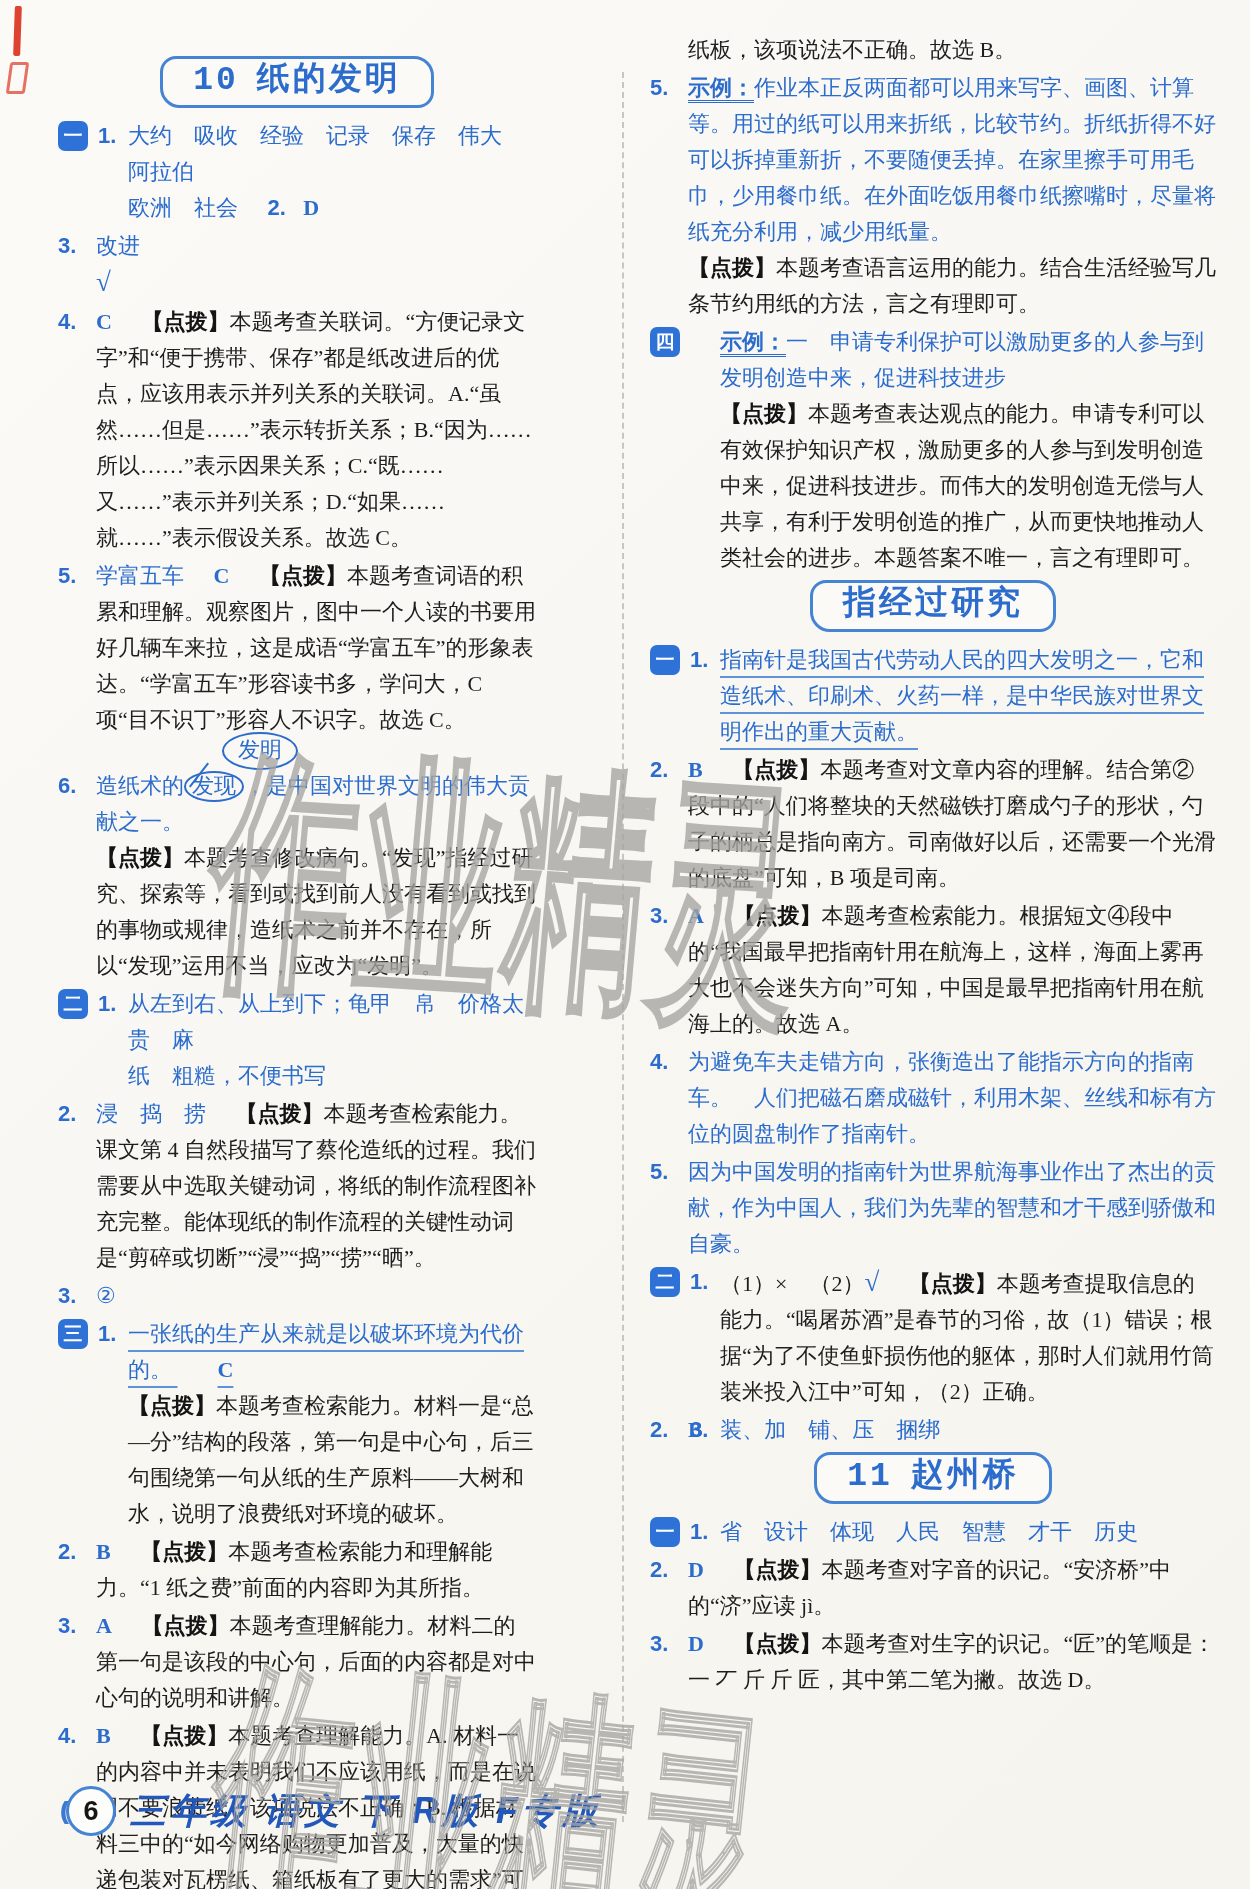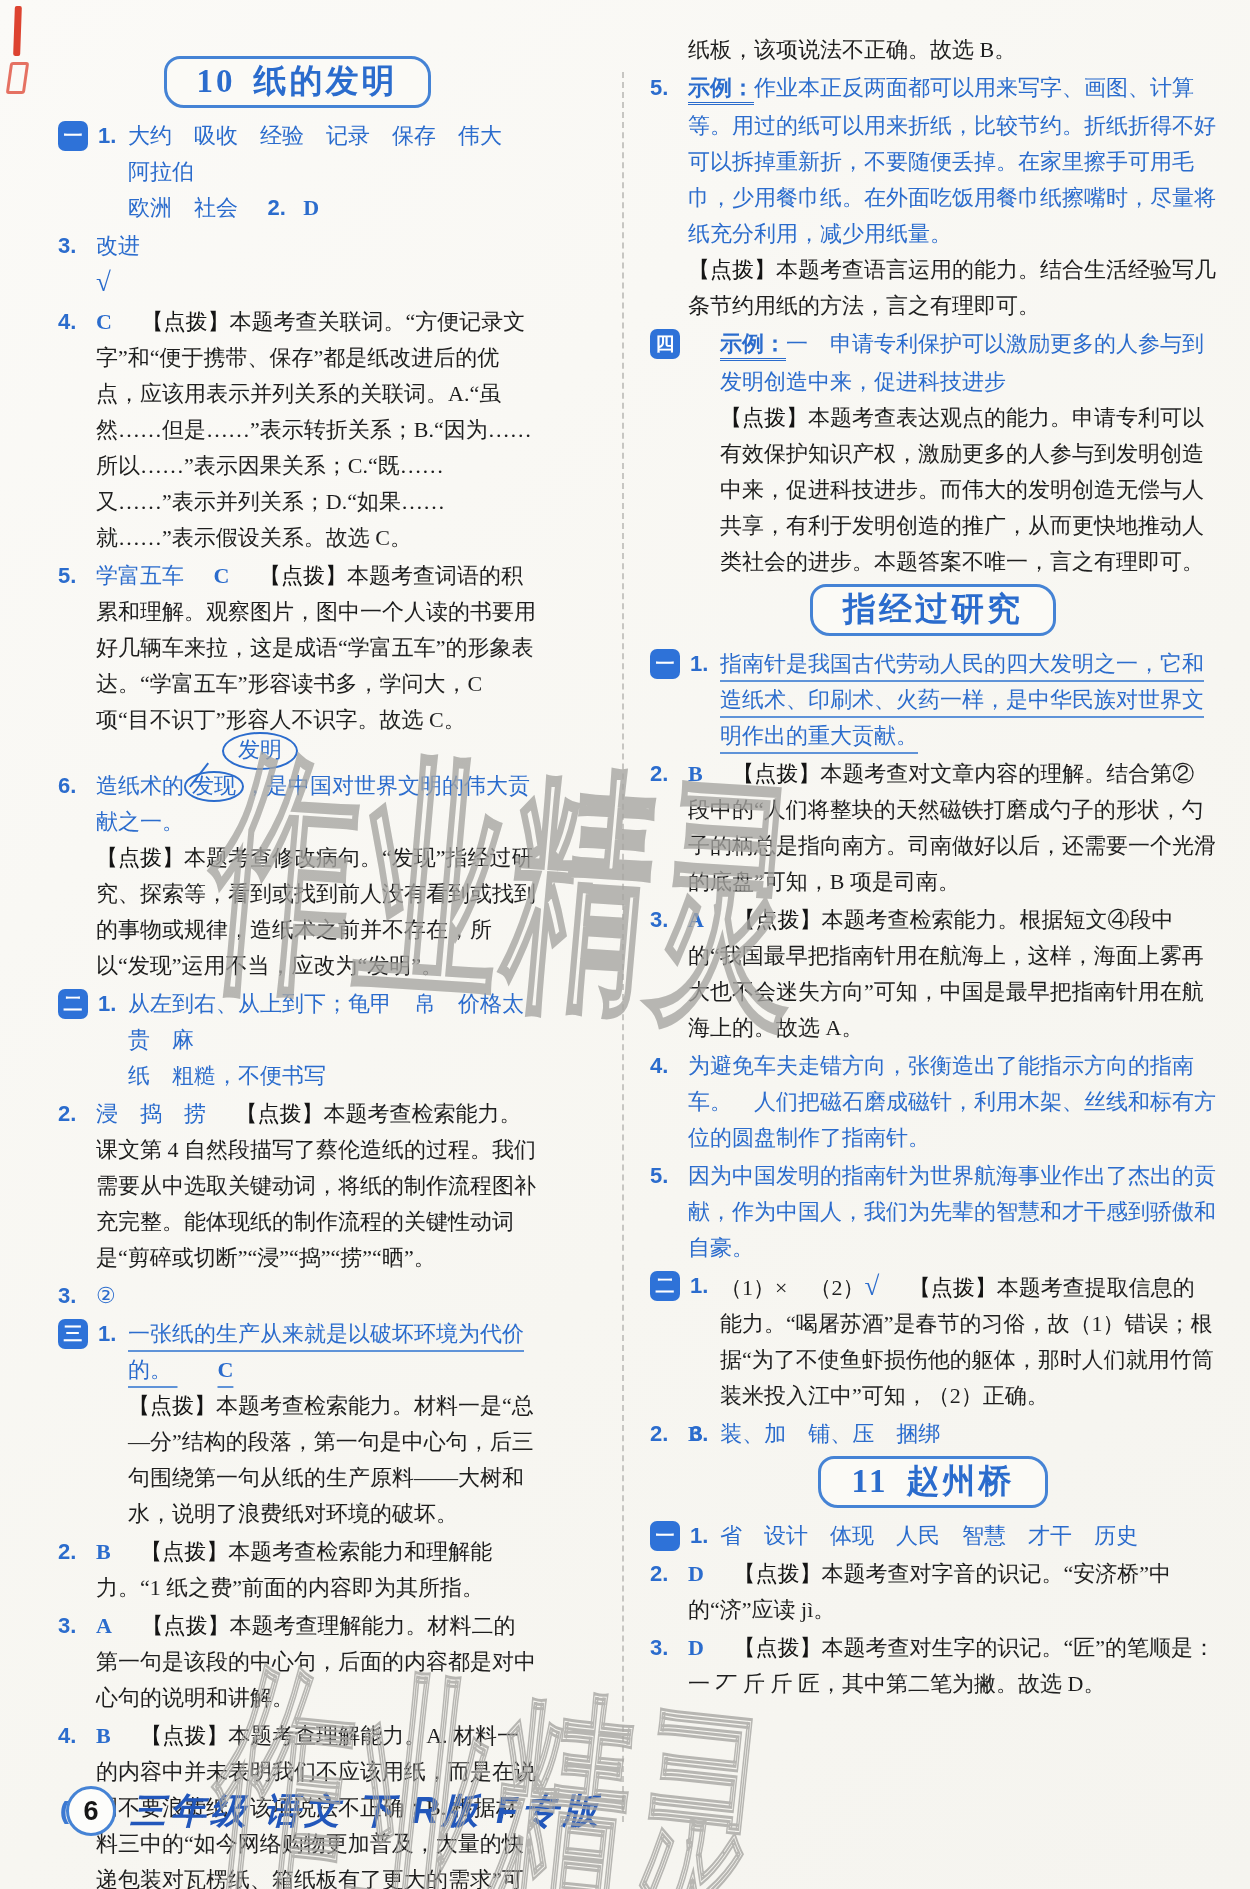--- a/index.html
+++ b/index.html
@@ -11,36 +11,36 @@
   }
   .page{position:absolute;inset:0;background:linear-gradient(135deg,#fbfaf7 0%,#f7f6f1 60%,#f5f4ef 100%);}
   .divider{position:absolute;left:622px;top:72px;height:1750px;border-left:2px dashed #c7c6c2;}
   .col{position:absolute;font-size:22px;line-height:36px;}
   .col-left{left:58px;top:52px;width:478px;}
   .col-right{left:650px;top:32px;width:566px;}
 
   .blue{color:#2b6ccd;}
   .num{color:#2b6ccd;font-weight:bold;font-family:"Liberation Sans","DejaVu Sans",sans-serif;}
   .ansletter{color:#2b6ccd;font-weight:bold;}
-  .tiplab{font-weight:normal;color:#141414;font-family:"Liberation Sans","DejaVu Sans",sans-serif;}
+  .tiplab{font-weight:bold;color:#141414;font-family:"Liberation Sans","DejaVu Sans",sans-serif;}
   .item{position:relative;padding-left:38px;margin-bottom:2px;}
   .item>.num{position:absolute;left:0;top:0;}
   .wb{padding-left:70px;}
   .wb>.badge{position:absolute;left:0;top:3px;}
   .wb>.num{left:40px;}
   .badge{display:inline-block;width:30px;height:30px;background:#2e72d8;color:#fff;
     border-radius:7px;text-align:center;line-height:30px;font-size:19px;font-weight:bold;
     font-family:"Liberation Sans","DejaVu Sans",sans-serif;}
   .hdr{display:flex;justify-content:center;margin:4px 0 10px;}
   .hdr .box{border:3px solid #4583d5;border-radius:16px 20px 16px 20px;padding:4px 30px 6px;
     font-size:33px;font-weight:bold;color:#2b6ccd;letter-spacing:3px;background:#fbfaf6;
-    font-family:Liberation Serif, serif;white-space:nowrap;}
+    font-family:Liberation Mono, monospace;white-space:nowrap;}
   .hdr .box .hnum{margin-right:18px;}
   .u{text-decoration:underline;text-decoration-thickness:2px;text-underline-offset:9px;text-decoration-color:#5f93d8;}
-  .exm{border-bottom:3px double #2b6ccd;font-weight:bold;font-family:Liberation Mono, monospace;}
+  .exm{border-bottom:3px double #2b6ccd;font-weight:bold;}
   .gap40{margin-left:40px;}
   .gap24{margin-left:24px;}
   .gap12{margin-left:12px;}
   .check{color:#2b6ccd;font-size:27px;font-weight:bold;}
   .circleword{border:2px solid #2b6ccd;border-radius:50%;padding:0 6px 2px;text-align:right;}
   .bubble{position:absolute;left:164px;top:-36px;border:2px solid #2b6ccd;border-radius:50%;
     padding:1px 14px 3px;color:#2b6ccd;background:transparent;line-height:30px;}
   .bubble-line{position:absolute;left:140px;top:-8px;width:2px;height:30px;background:#2b6ccd;
     transform:rotate(38deg);}
   .i6wrap{margin-top:30px;}

